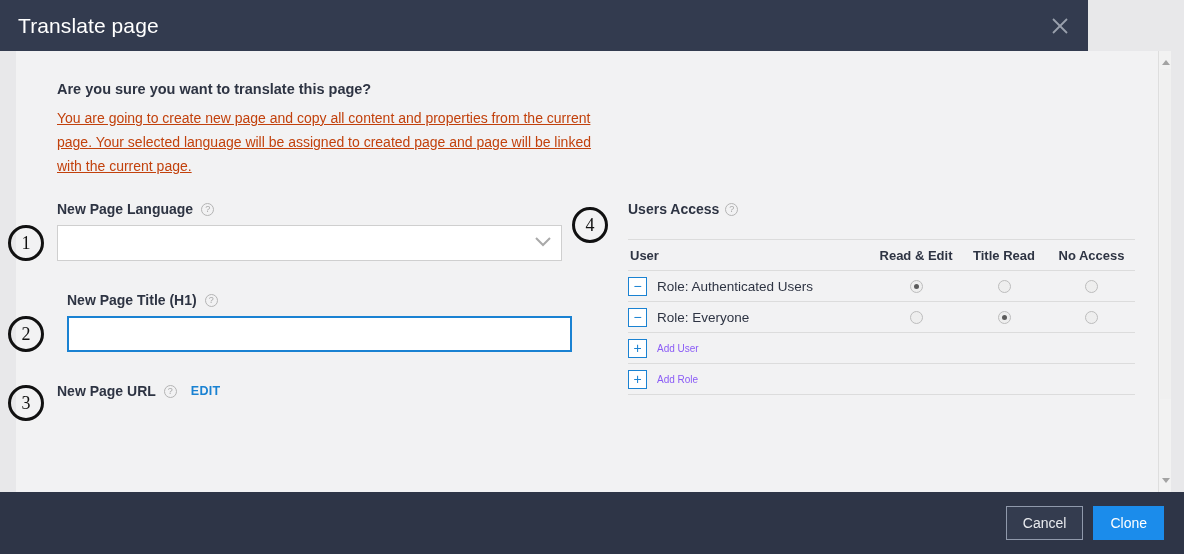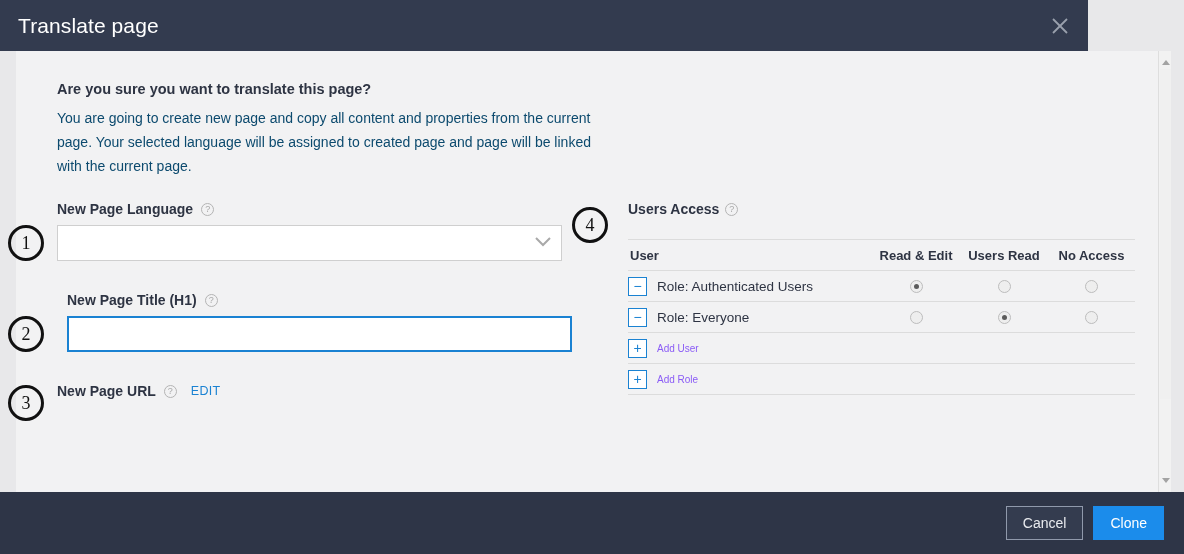--- a/index.html
+++ b/index.html
@@ -110,21 +110,22 @@
   }
   .intro-heading {
     font-size: 14.5px;
     font-weight: bold;
     color: #2e3443;
     margin-bottom: 9px;
   }
   .intro-text {
     font-size: 14px;
     line-height: 24px;
-    color: #0c4a6e;
+    color: #c2410c;
+    text-decoration: underline;
   }
 
   
   .left-col {
     position: absolute;
     top: 150px; left: 41px;
     width: 520px;
   }
   .field-label {
     font-size: 14px;
@@ -182,21 +183,21 @@
     padding: 0 8px;
     outline: none;
   }
 
   .block-lang { position: absolute; top: 0; left: 0; }
   .block-title { position: absolute; top: 91px; left: 10px; }
   .block-url { position: absolute; top: 182px; left: 0; }
 
   .edit-link {
     font-size: 12.5px;
-    font-weight: normal;
+    font-weight: bold;
     color: #1a82d2;
     text-decoration: none;
     letter-spacing: .3px;
     cursor: pointer;
     margin-left: 6px;
   }
 
   
   .callout {
     position: absolute;
@@ -401,21 +402,21 @@
         <div class="ua-title">
           <span>Users Access</span>
           <span class="help-icon">?</span>
         </div>
 
         <table class="access">
           <thead>
             <tr>
               <th class="user-col" style="width:244px">User</th>
               <th style="width:88px">Read &amp; Edit</th>
-              <th style="width:88px">Users Read</th>
+              <th style="width:88px">Title Read</th>
               <th style="width:87px">No Access</th>
             </tr>
           </thead>
           <tbody>
             <tr>
               <td class="user-cell">
                 <div class="user-cell-inner">
                   <span class="sq-btn">−</span>
                   <span>Role: Authenticated Users</span>
                 </div>

